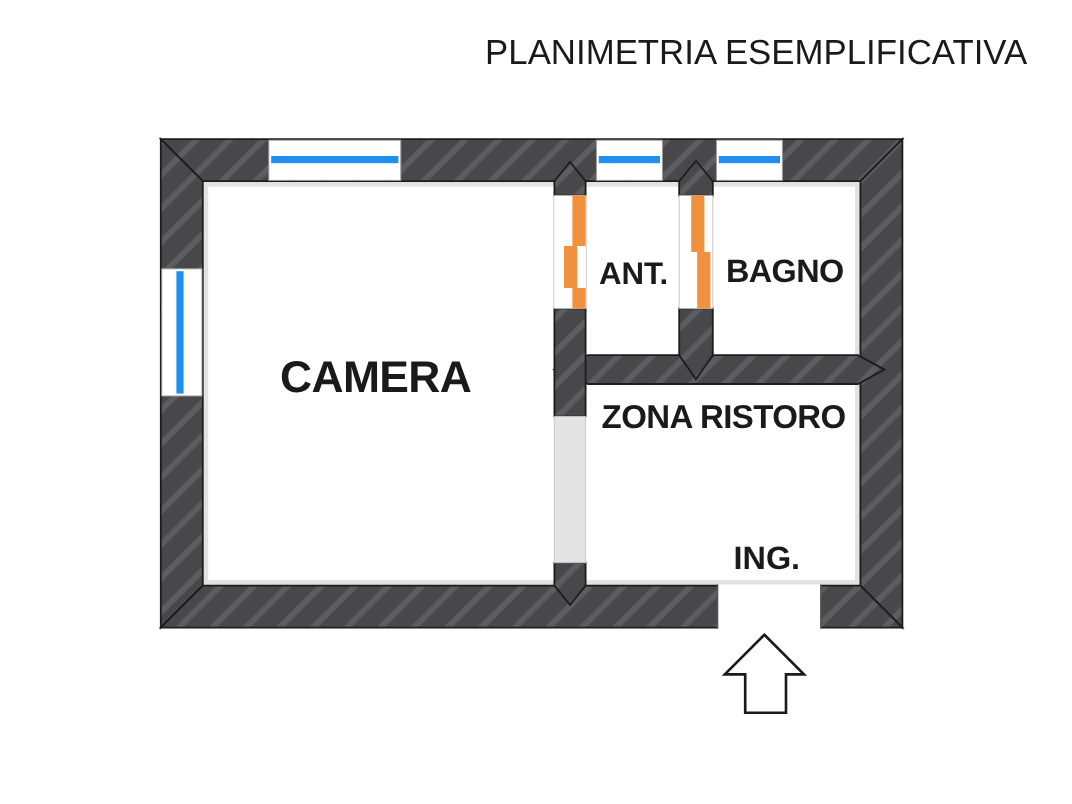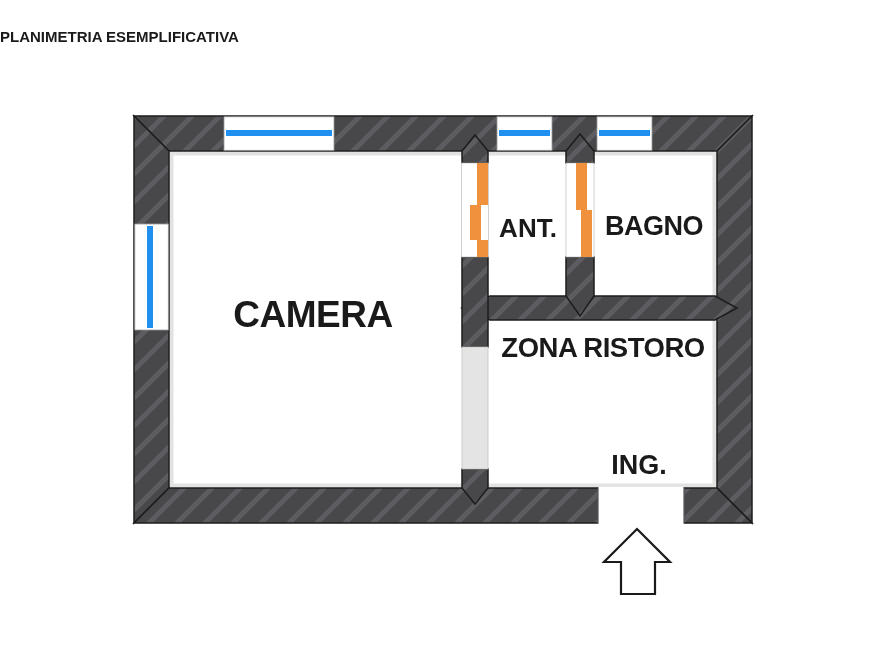--- a/index.html
+++ b/index.html
@@ -6,23 +6,23 @@
   #stage{
     position:relative;
     width:893px;height:670px;
     background:#ffffff;
     font-family:"Liberation Sans", sans-serif;
     overflow:hidden;
   }
   #plan-title{
     position:absolute;
     top:28px;left:0;width:856px;
-    text-align:left;
-    font-size:15px;
-    font-weight:bold;
+    text-align:right;
+    font-size:29px;
+    font-weight:normal;
     color:#1a1a1a;
     letter-spacing:0px;
   }
   svg{position:absolute;top:0;left:0;}
   .room-label{
     font-family:"Liberation Sans", sans-serif;
     font-weight:bold;
     fill:#1a1a1a;
   }
 </style>

